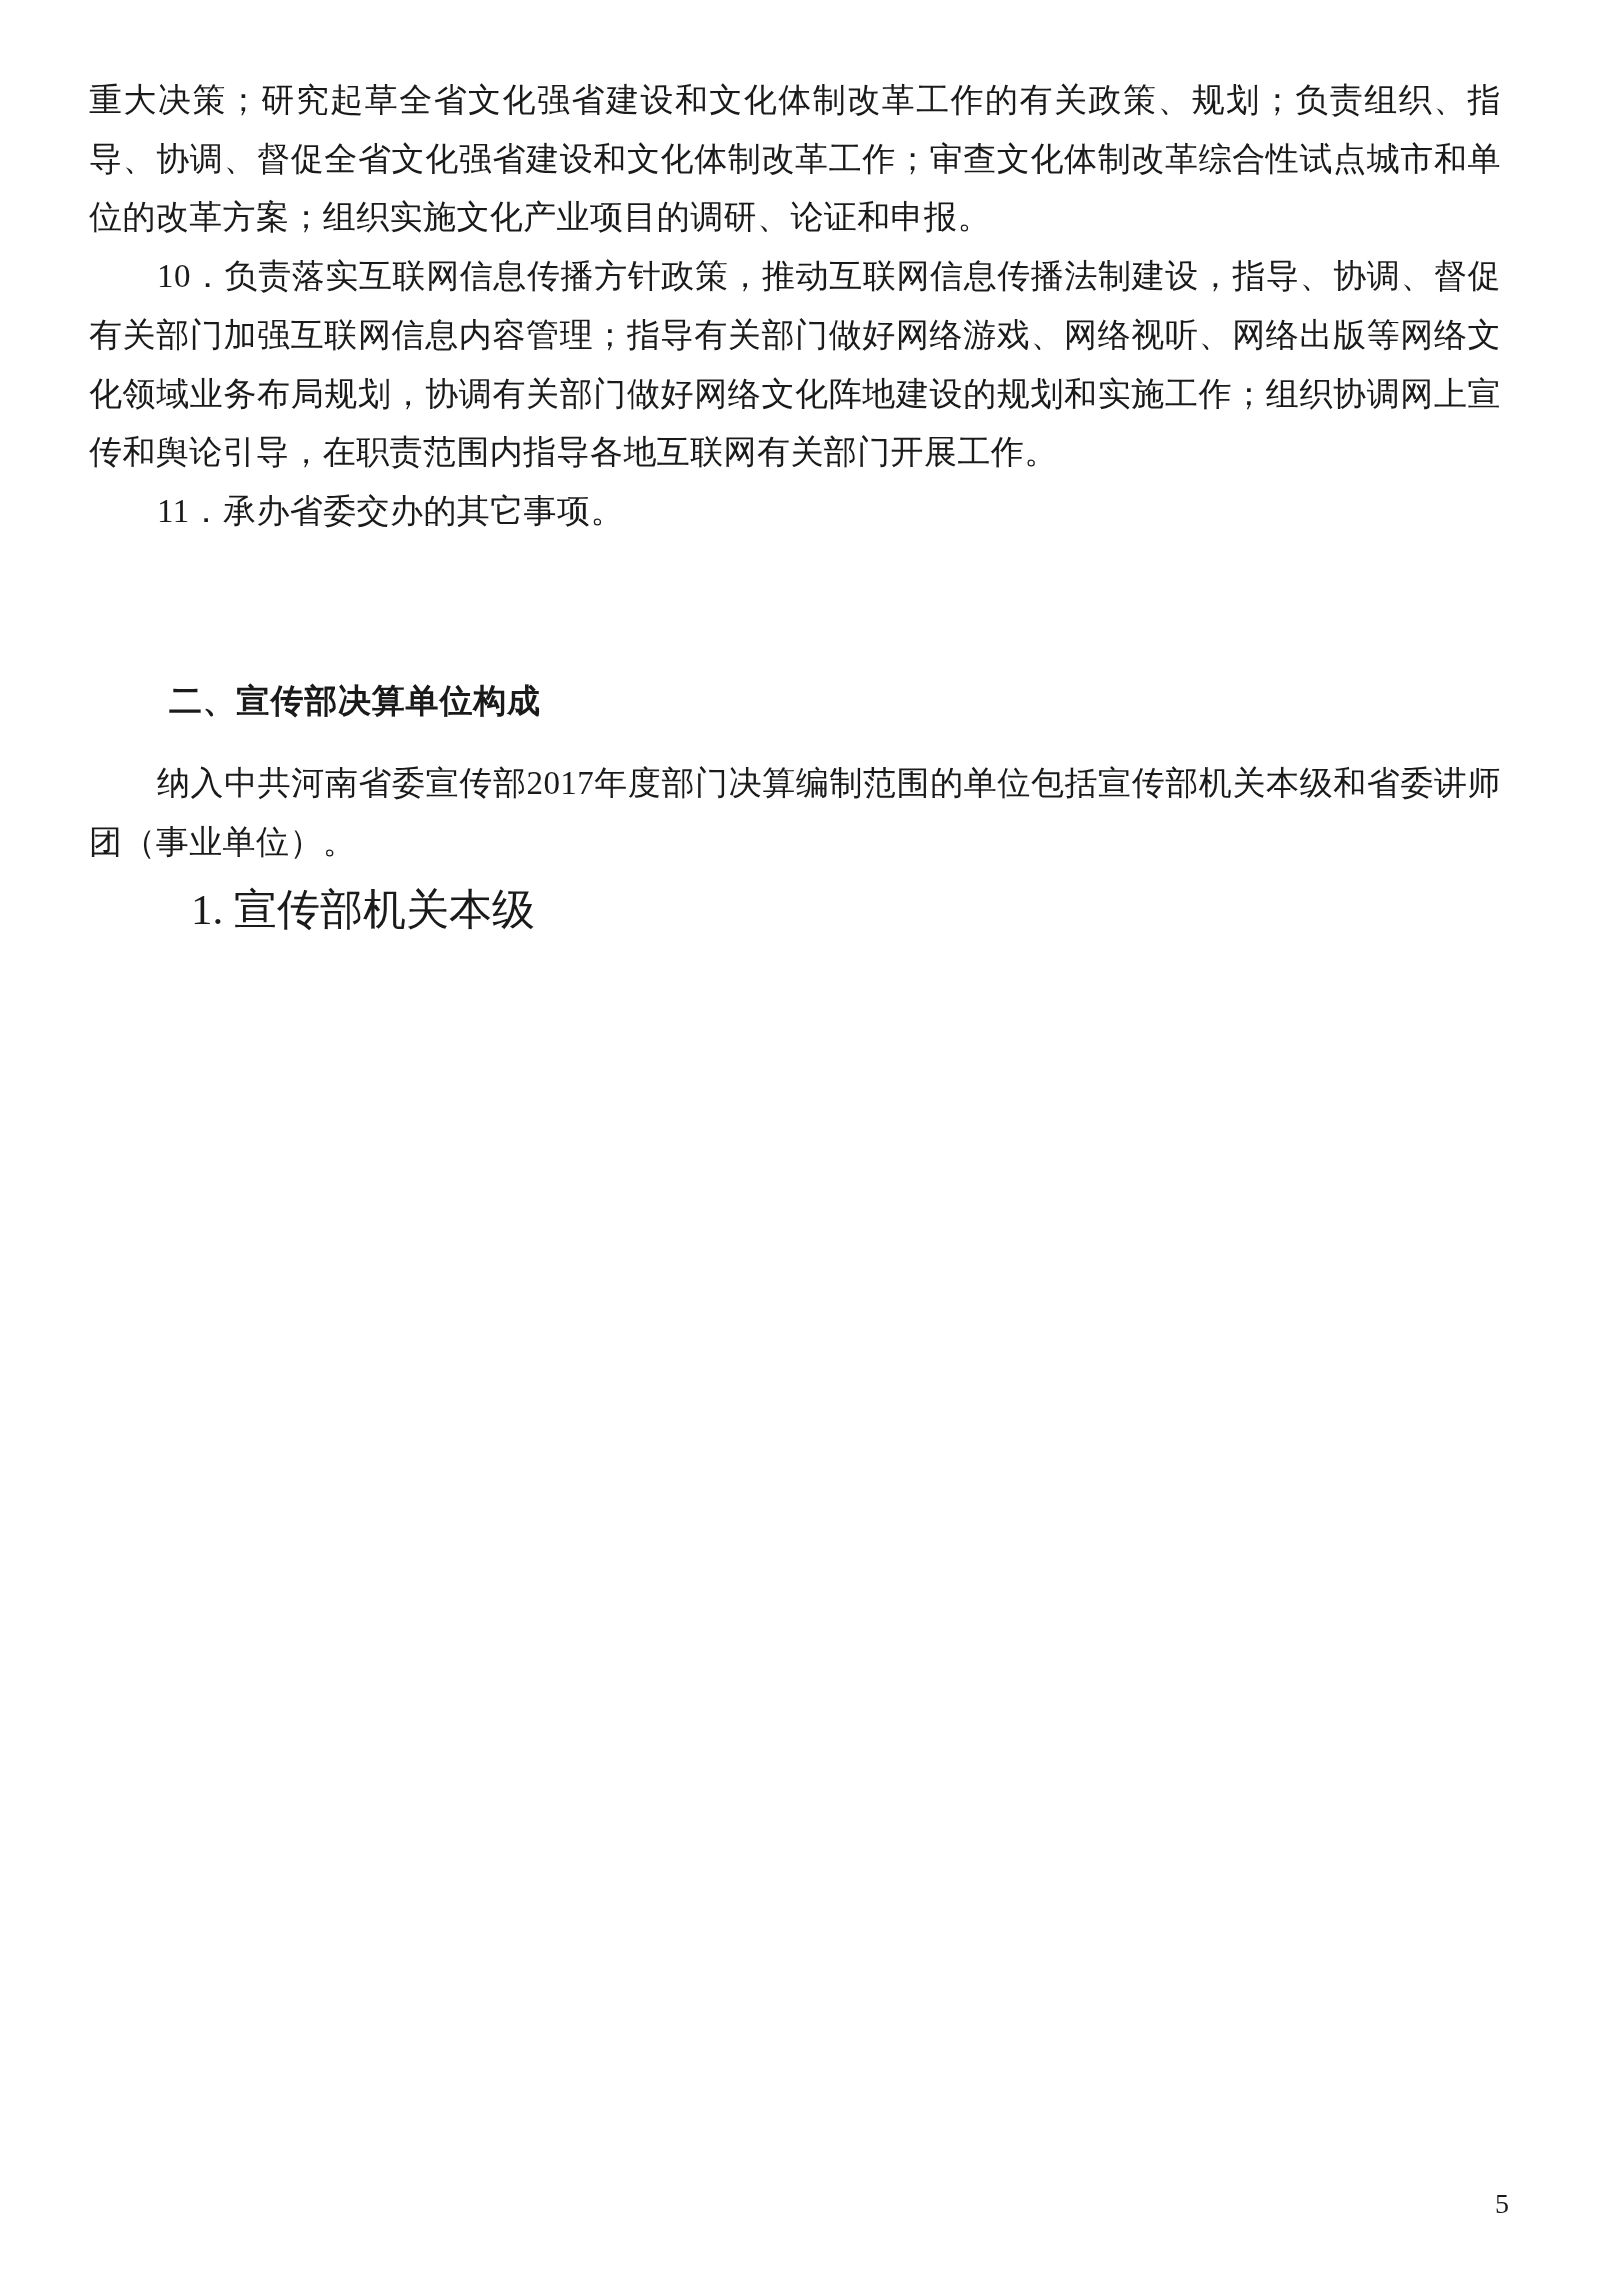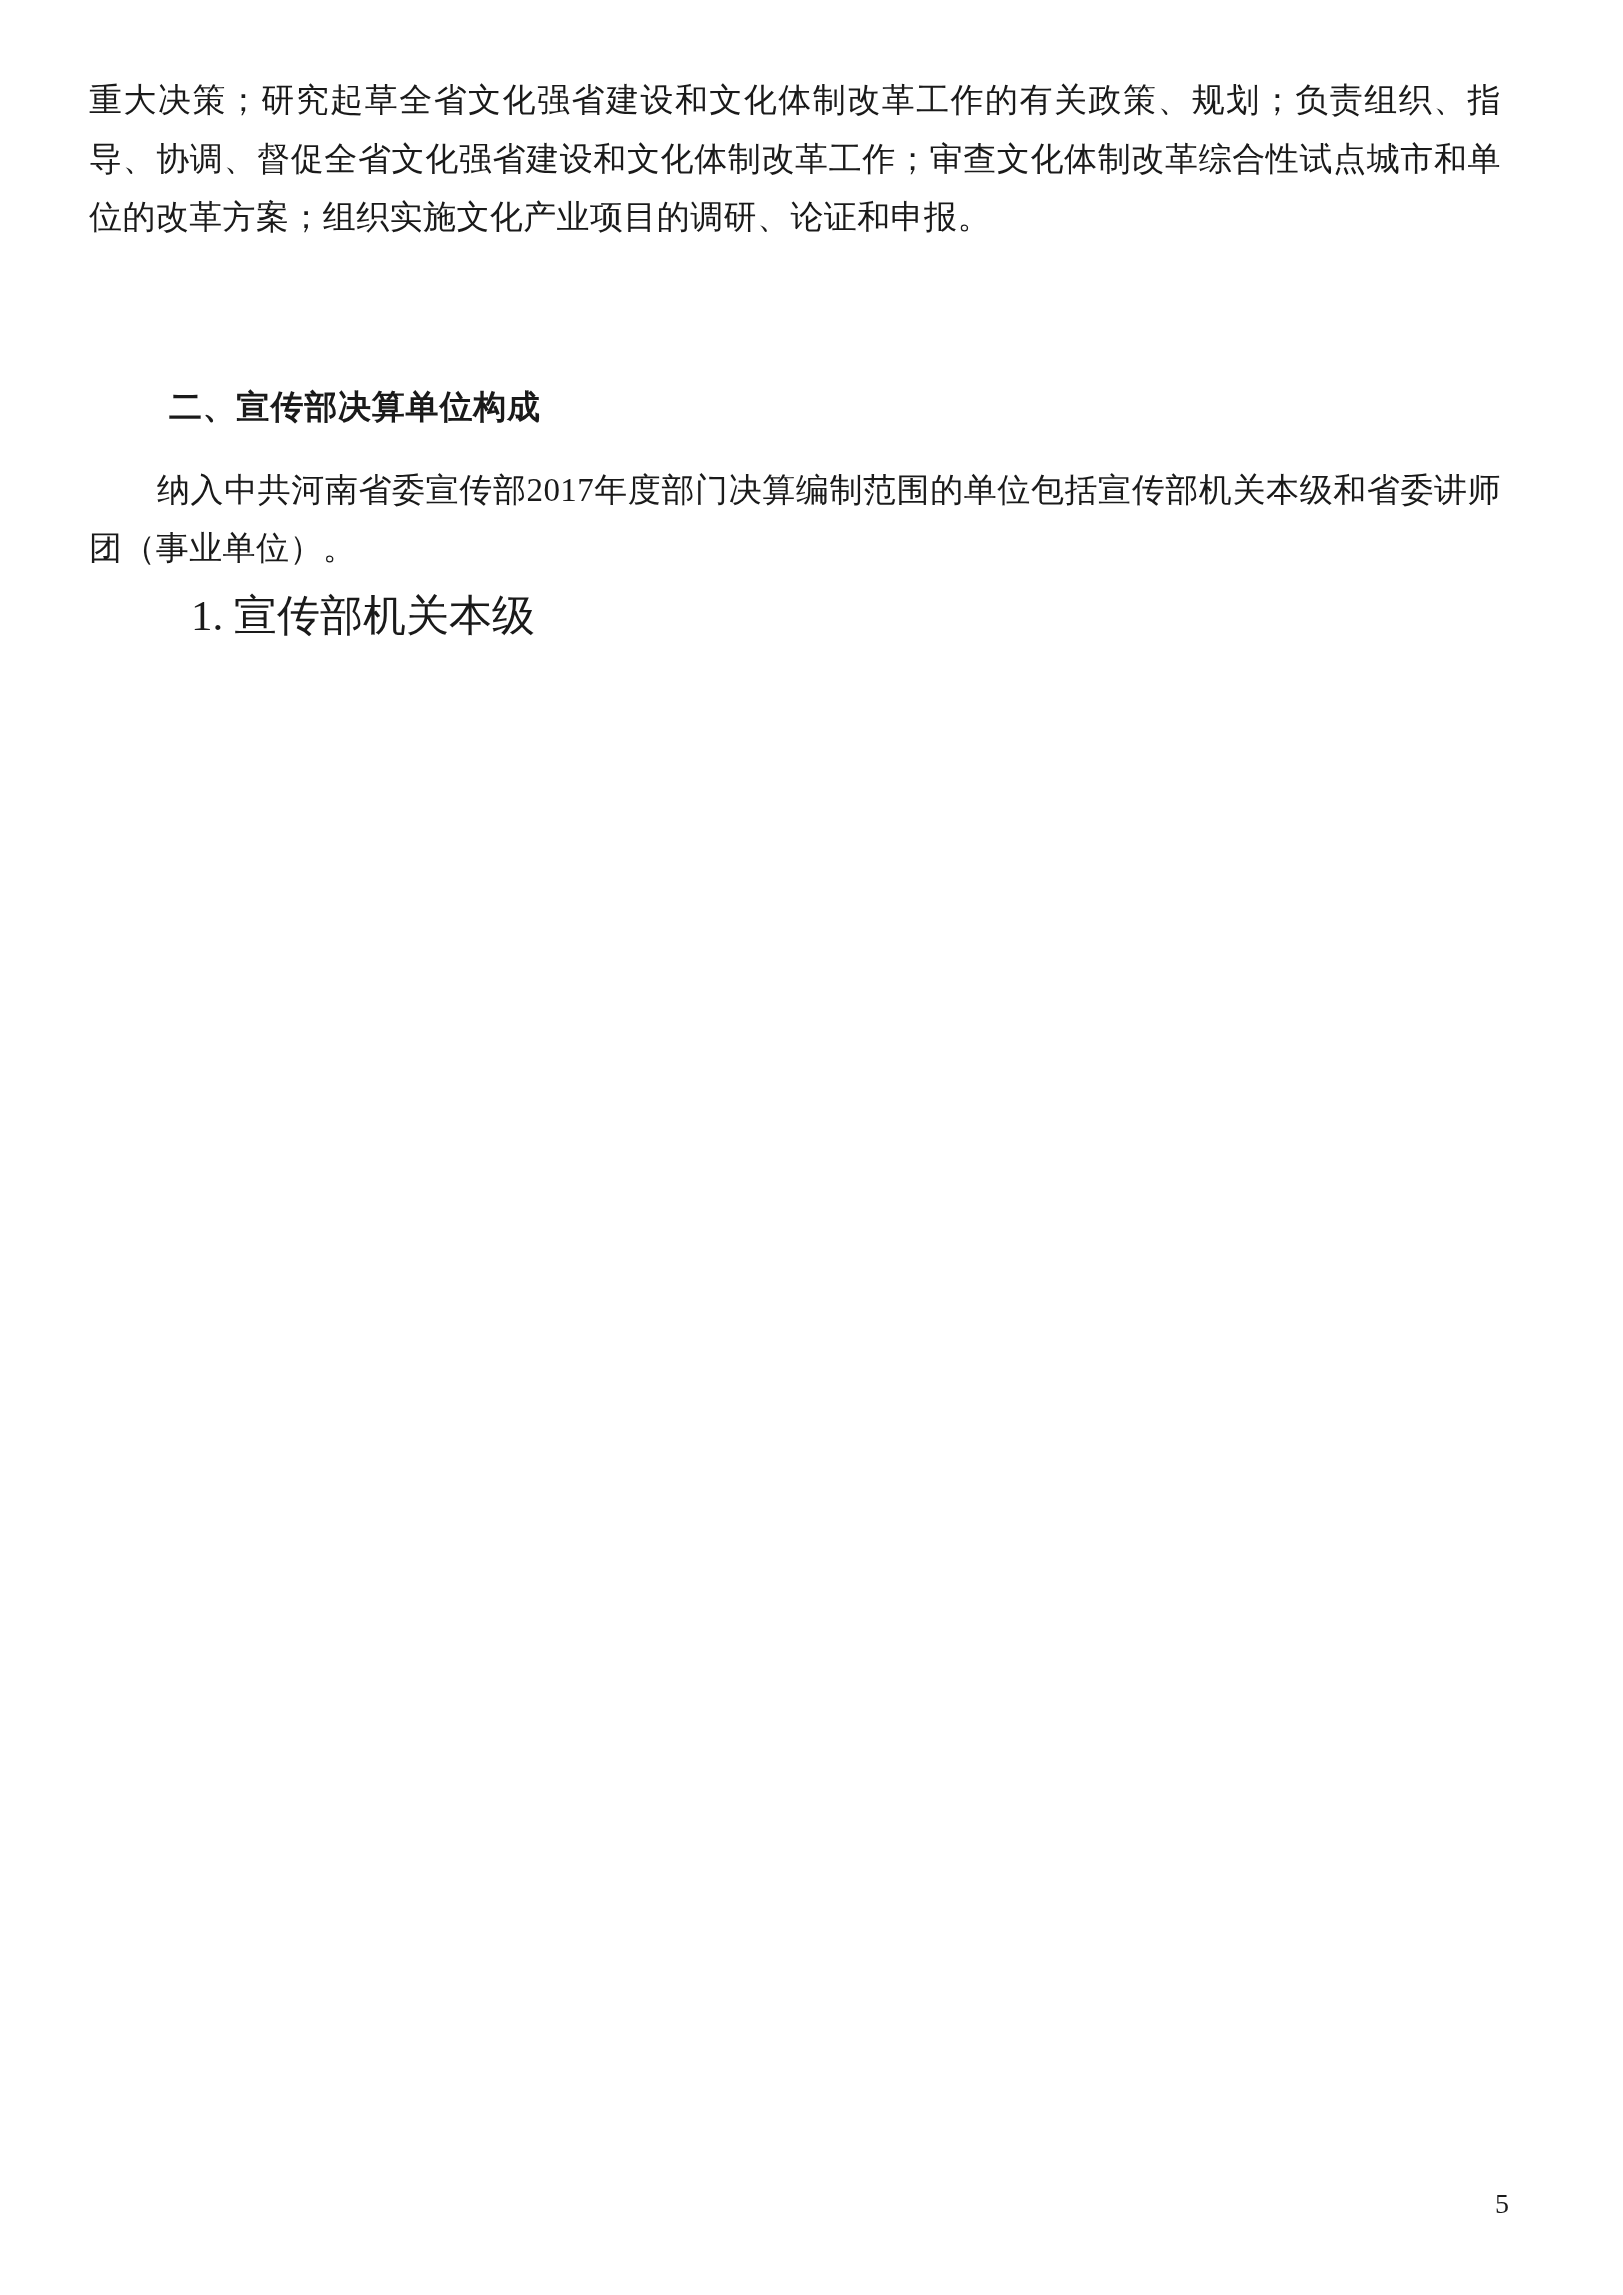--- a/index.html
+++ b/index.html
@@ -64,21 +64,23 @@
     color: #1a1a1a;
   }
 </style>
 </head>
 <body>
 
 <div class="page">
 
   <p class="body-text para">重大决策；研究起草全省文化强省建设和文化体制改革工作的有关政策、规划；负责组织、指导、协调、督促全省文化强省建设和文化体制改革工作；审查文化体制改革综合性试点城市和单位的改革方案；组织实施文化产业项目的调研、论证和申报。</p>
 
+  <p class="body-text para indent">10．负责落实互联网信息传播方针政策，推动互联网信息传播法制建设，指导、协调、督促有关部门加强互联网信息内容管理；指导有关部门做好网络游戏、网络视听、网络出版等网络文化领域业务布局规划，协调有关部门做好网络文化阵地建设的规划和实施工作；组织协调网上宣传和舆论引导，在职责范围内指导各地互联网有关部门开展工作。</p>
 
+  <p class="body-text para indent">11．承办省委交办的其它事项。</p>
 
   <div class="spacer-lg"></div>
 
   <h2 class="section-heading">二、宣传部决算单位构成</h2>
 
   <div class="spacer-sm"></div>
 
   <p class="body-text para indent">纳入中共河南省委宣传部2017年度部门决算编制范围的单位包括宣传部机关本级和省委讲师团（事业单位）。</p>
 
   <p class="sub-item">1. 宣传部机关本级</p>

